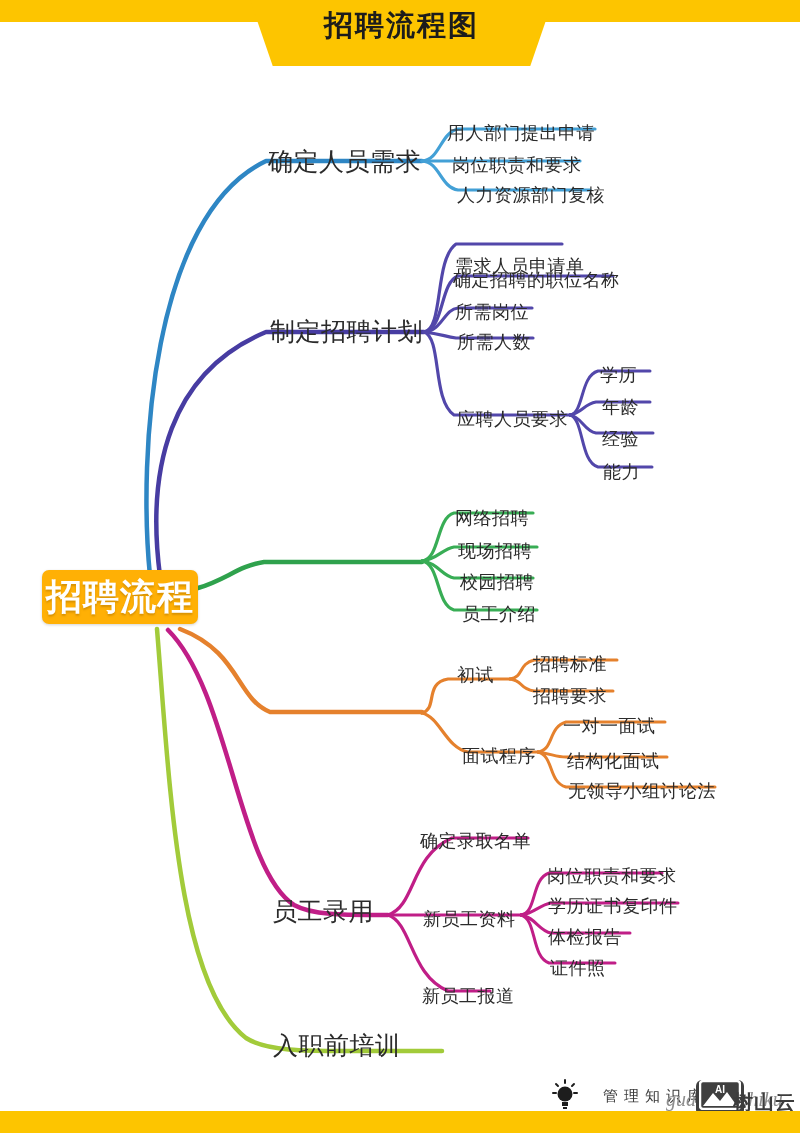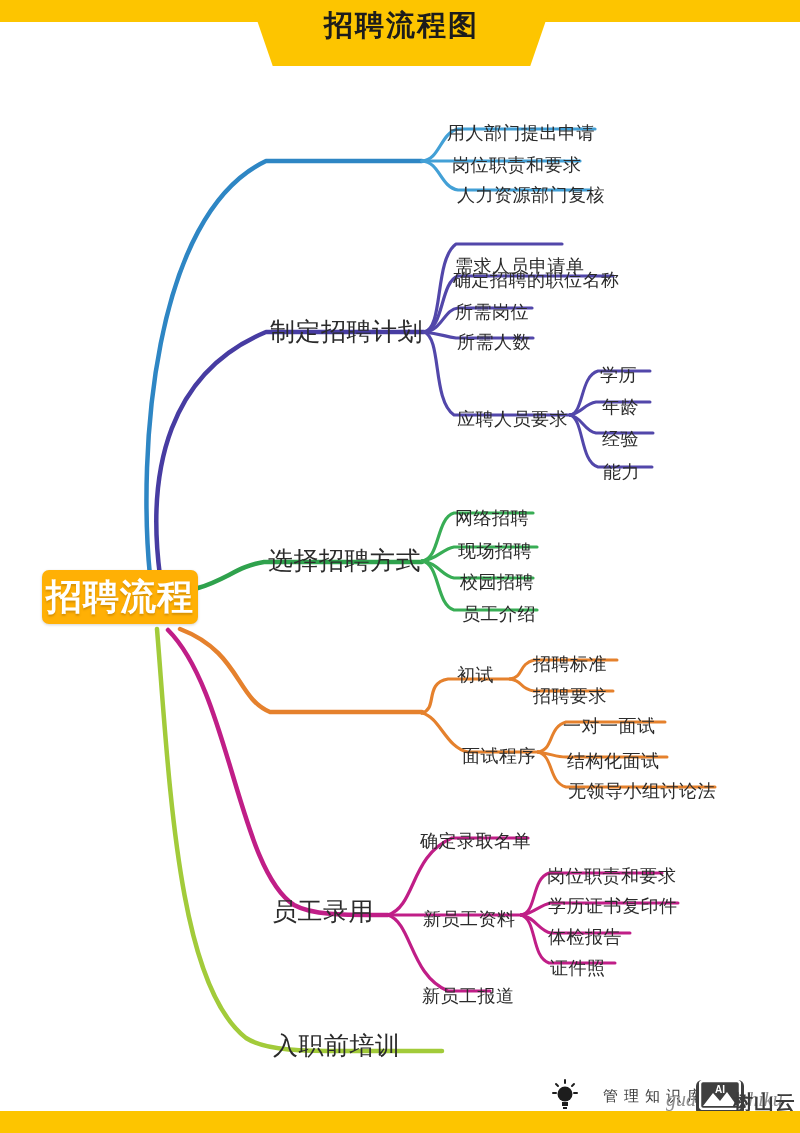--- a/index.html
+++ b/index.html
@@ -98,36 +98,36 @@
 
   <div class="top-band"></div>
   <div class="title-trap">
     <div class="t">招聘流程图</div>
   </div>
 
   <div class="root-node">
     <div class="t">招聘流程</div>
   </div>
 
+  <div class="lbl lvl1" style="left:268px;top:128px">确定人员需求</div>
   <div class="lbl lvl2" style="left:447px;top:104px">用人部门提出申请</div>
   <div class="lbl lvl2" style="left:452px;top:136px">岗位职责和要求</div>
   <div class="lbl lvl2" style="left:457px;top:166px">人力资源部门复核</div>
 
   <div class="lbl lvl1" style="left:270px;top:298px">制定招聘计划</div>
   <div class="lbl lvl2" style="left:455px;top:237px">需求人员申请单</div>
   <div class="lbl lvl2" style="left:453px;top:251px">确定招聘的职位名称</div>
   <div class="lbl lvl2" style="left:455px;top:283px">所需岗位</div>
   <div class="lbl lvl2" style="left:457px;top:313px">所需人数</div>
   <div class="lbl lvl2" style="left:457px;top:390px">应聘人员要求</div>
   <div class="lbl lvl2" style="left:600px;top:346px">学历</div>
   <div class="lbl lvl2" style="left:602px;top:378px">年龄</div>
   <div class="lbl lvl2" style="left:602px;top:410px">经验</div>
   <div class="lbl lvl2" style="left:603px;top:443px">能力</div>
 
-  <div class="lbl lvl1" style="left:268px;top:527px">选择招聘方式</div>
   <div class="lbl lvl2" style="left:455px;top:489px">网络招聘</div>
   <div class="lbl lvl2" style="left:458px;top:522px">现场招聘</div>
   <div class="lbl lvl2" style="left:460px;top:553px">校园招聘</div>
   <div class="lbl lvl2" style="left:462px;top:585px">员工介绍</div>
 
   <div class="lbl lvl2" style="left:457px;top:646px">初试</div>
   <div class="lbl lvl2" style="left:533px;top:635px">招聘标准</div>
   <div class="lbl lvl2" style="left:533px;top:667px">招聘要求</div>
   <div class="lbl lvl2" style="left:462px;top:727px">面试程序</div>
   <div class="lbl lvl2" style="left:563px;top:697px">一对一面试</div>

